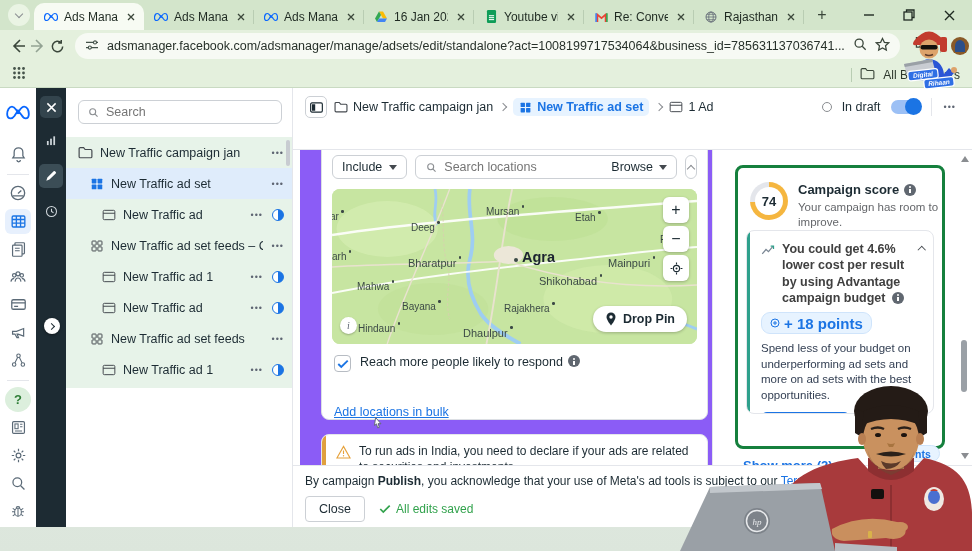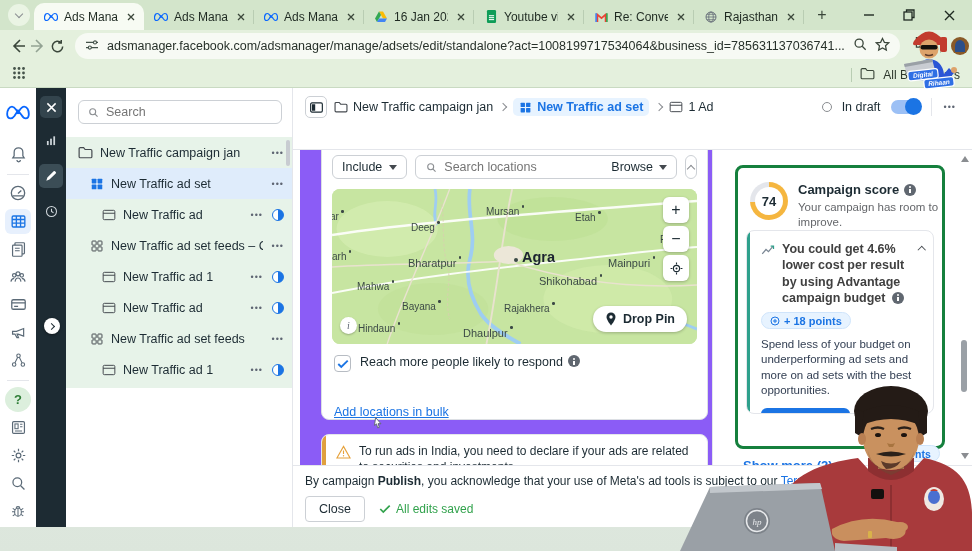--- a/index.html
+++ b/index.html
@@ -126,21 +126,21 @@
   .gauge::before { content:""; position:absolute; width:28px; height:28px; background:#fff; border-radius:50%; }
   .gauge b { position:relative; font-size:13px; color:#1c2b33; }
   .sc-title { position:absolute; left:60px; top:14px; font-size:13px; font-weight:bold; color:#1c2b33; display:flex; gap:5px; align-items:center; }
   .sc-sub { position:absolute; left:60px; top:32px; width:148px; font-size:11.5px; color:#65676b; line-height:1.3; }
   .rec-card { position:absolute; left:8px; right:8px; top:62px; height:184px; border:1px solid #e4e6eb; border-radius:8px; overflow:hidden; }
   .rec-bar { position:absolute; left:0; top:0; bottom:0; width:3px; background:#2ea08c; }
   .rec-inner { padding:10px 8px 0 14px; }
   .rec-titlerow { display:flex; gap:6px; }
   .rec-title { font-size:12.5px; font-weight:bold; color:#404040; line-height:1.3; width:140px; }
   .pill { display:inline-flex; align-items:center; gap:4px; background:#e7f3ff; border:1px solid #cfe4fb; color:#1b74e4;
-          font-size:11px; font-weight:bold; border-radius:9px; padding:1.5px 8px; margin-top:6px; }
+          font-size:15px; font-weight:bold; border-radius:9px; padding:1.5px 8px; margin-top:6px; }
   .rec-body { font-size:11.5px; color:#344054; line-height:1.35; margin-top:7px; width:172px; }
   .applybtn { margin-top:9px; background:#1b74e4; color:#fff; font-weight:bold; font-size:12.5px; border:none;
               border-radius:6px; padding:6px 13px; font-family:inherit; }
   .showmore { position:absolute; left:30px; top:308px; font-size:13px; font-weight:bold; color:#1b74e4; display:flex; align-items:center; gap:6px; }
   .showmore .caret { border-top-color:#1b74e4; }
   .hidden-pill { position:absolute; left:193px; top:295px; background:#e7f3ff; border:1px solid #cfe4fb; color:#1b74e4;
                  font-size:10.5px; font-weight:bold; border-radius:9px; padding:1.5px 8px; }
   .rscroll { position:absolute; right:3px; top:2px; bottom:2px; width:10px; }
   .rarrow { position:absolute; left:2px; width:0; height:0; border-left:4px solid transparent; border-right:4px solid transparent; }
   .rarrow.up { top:4px; border-bottom:6px solid #8a8d91; }

